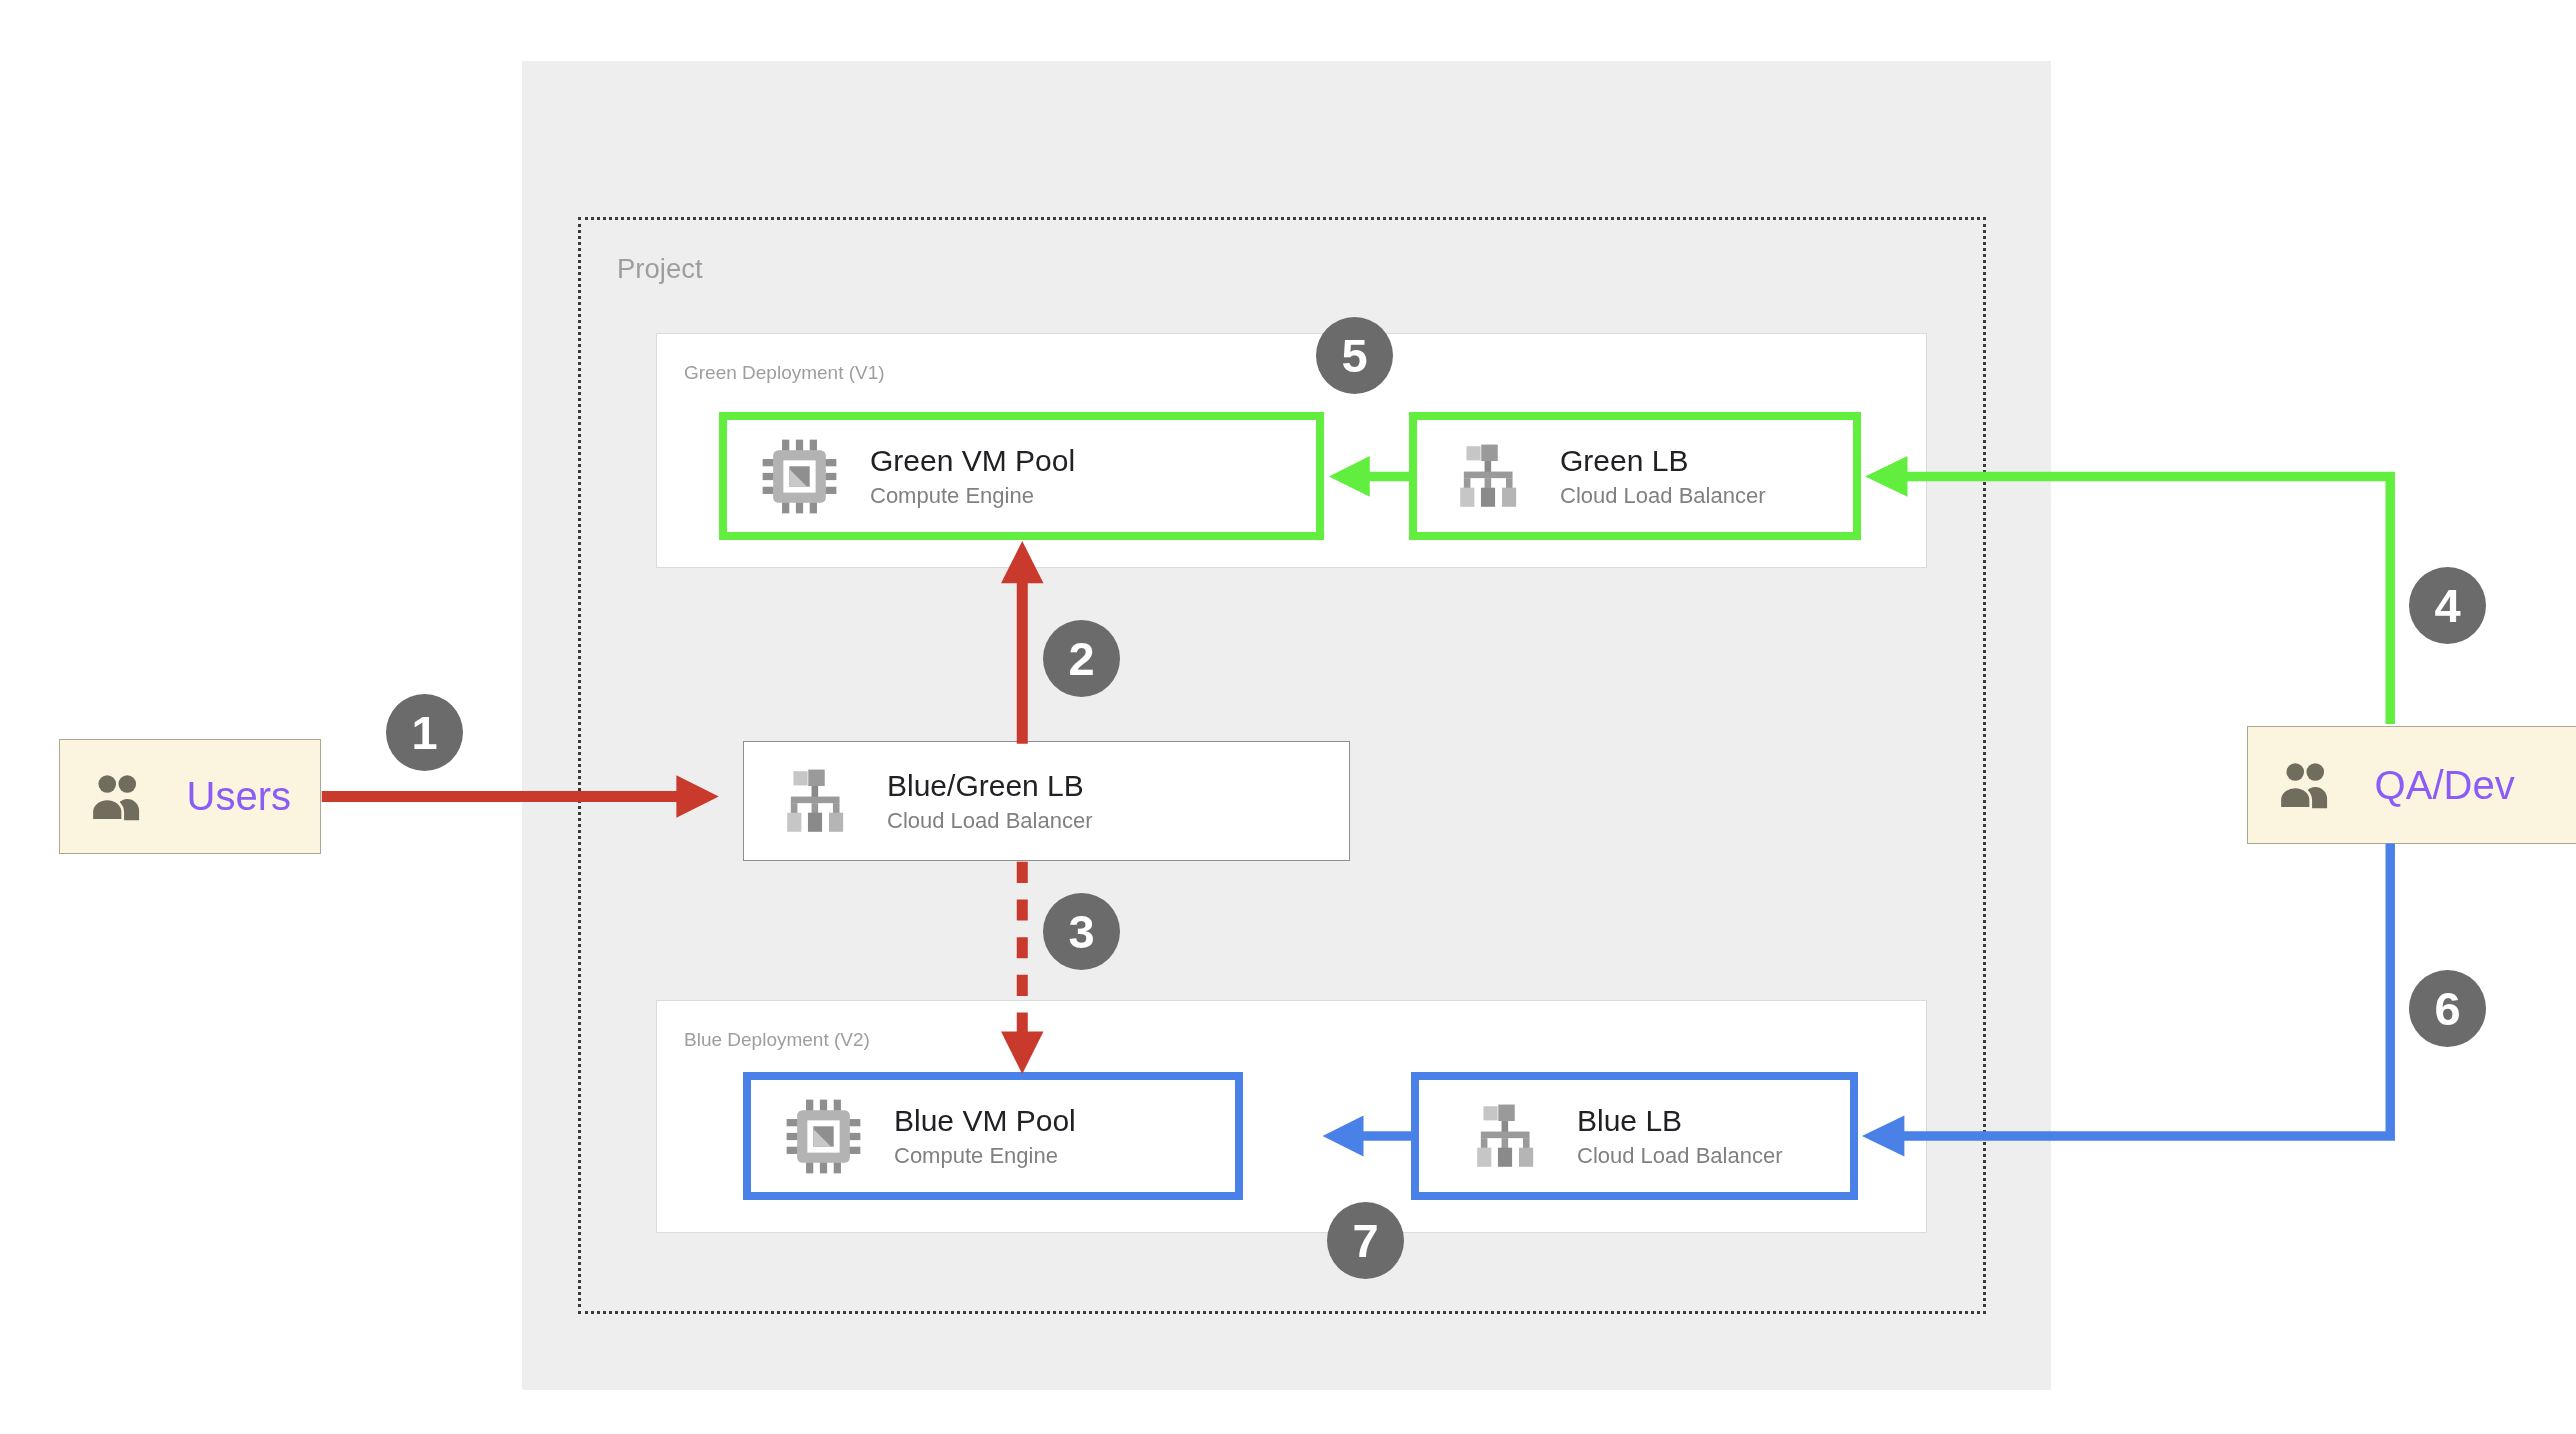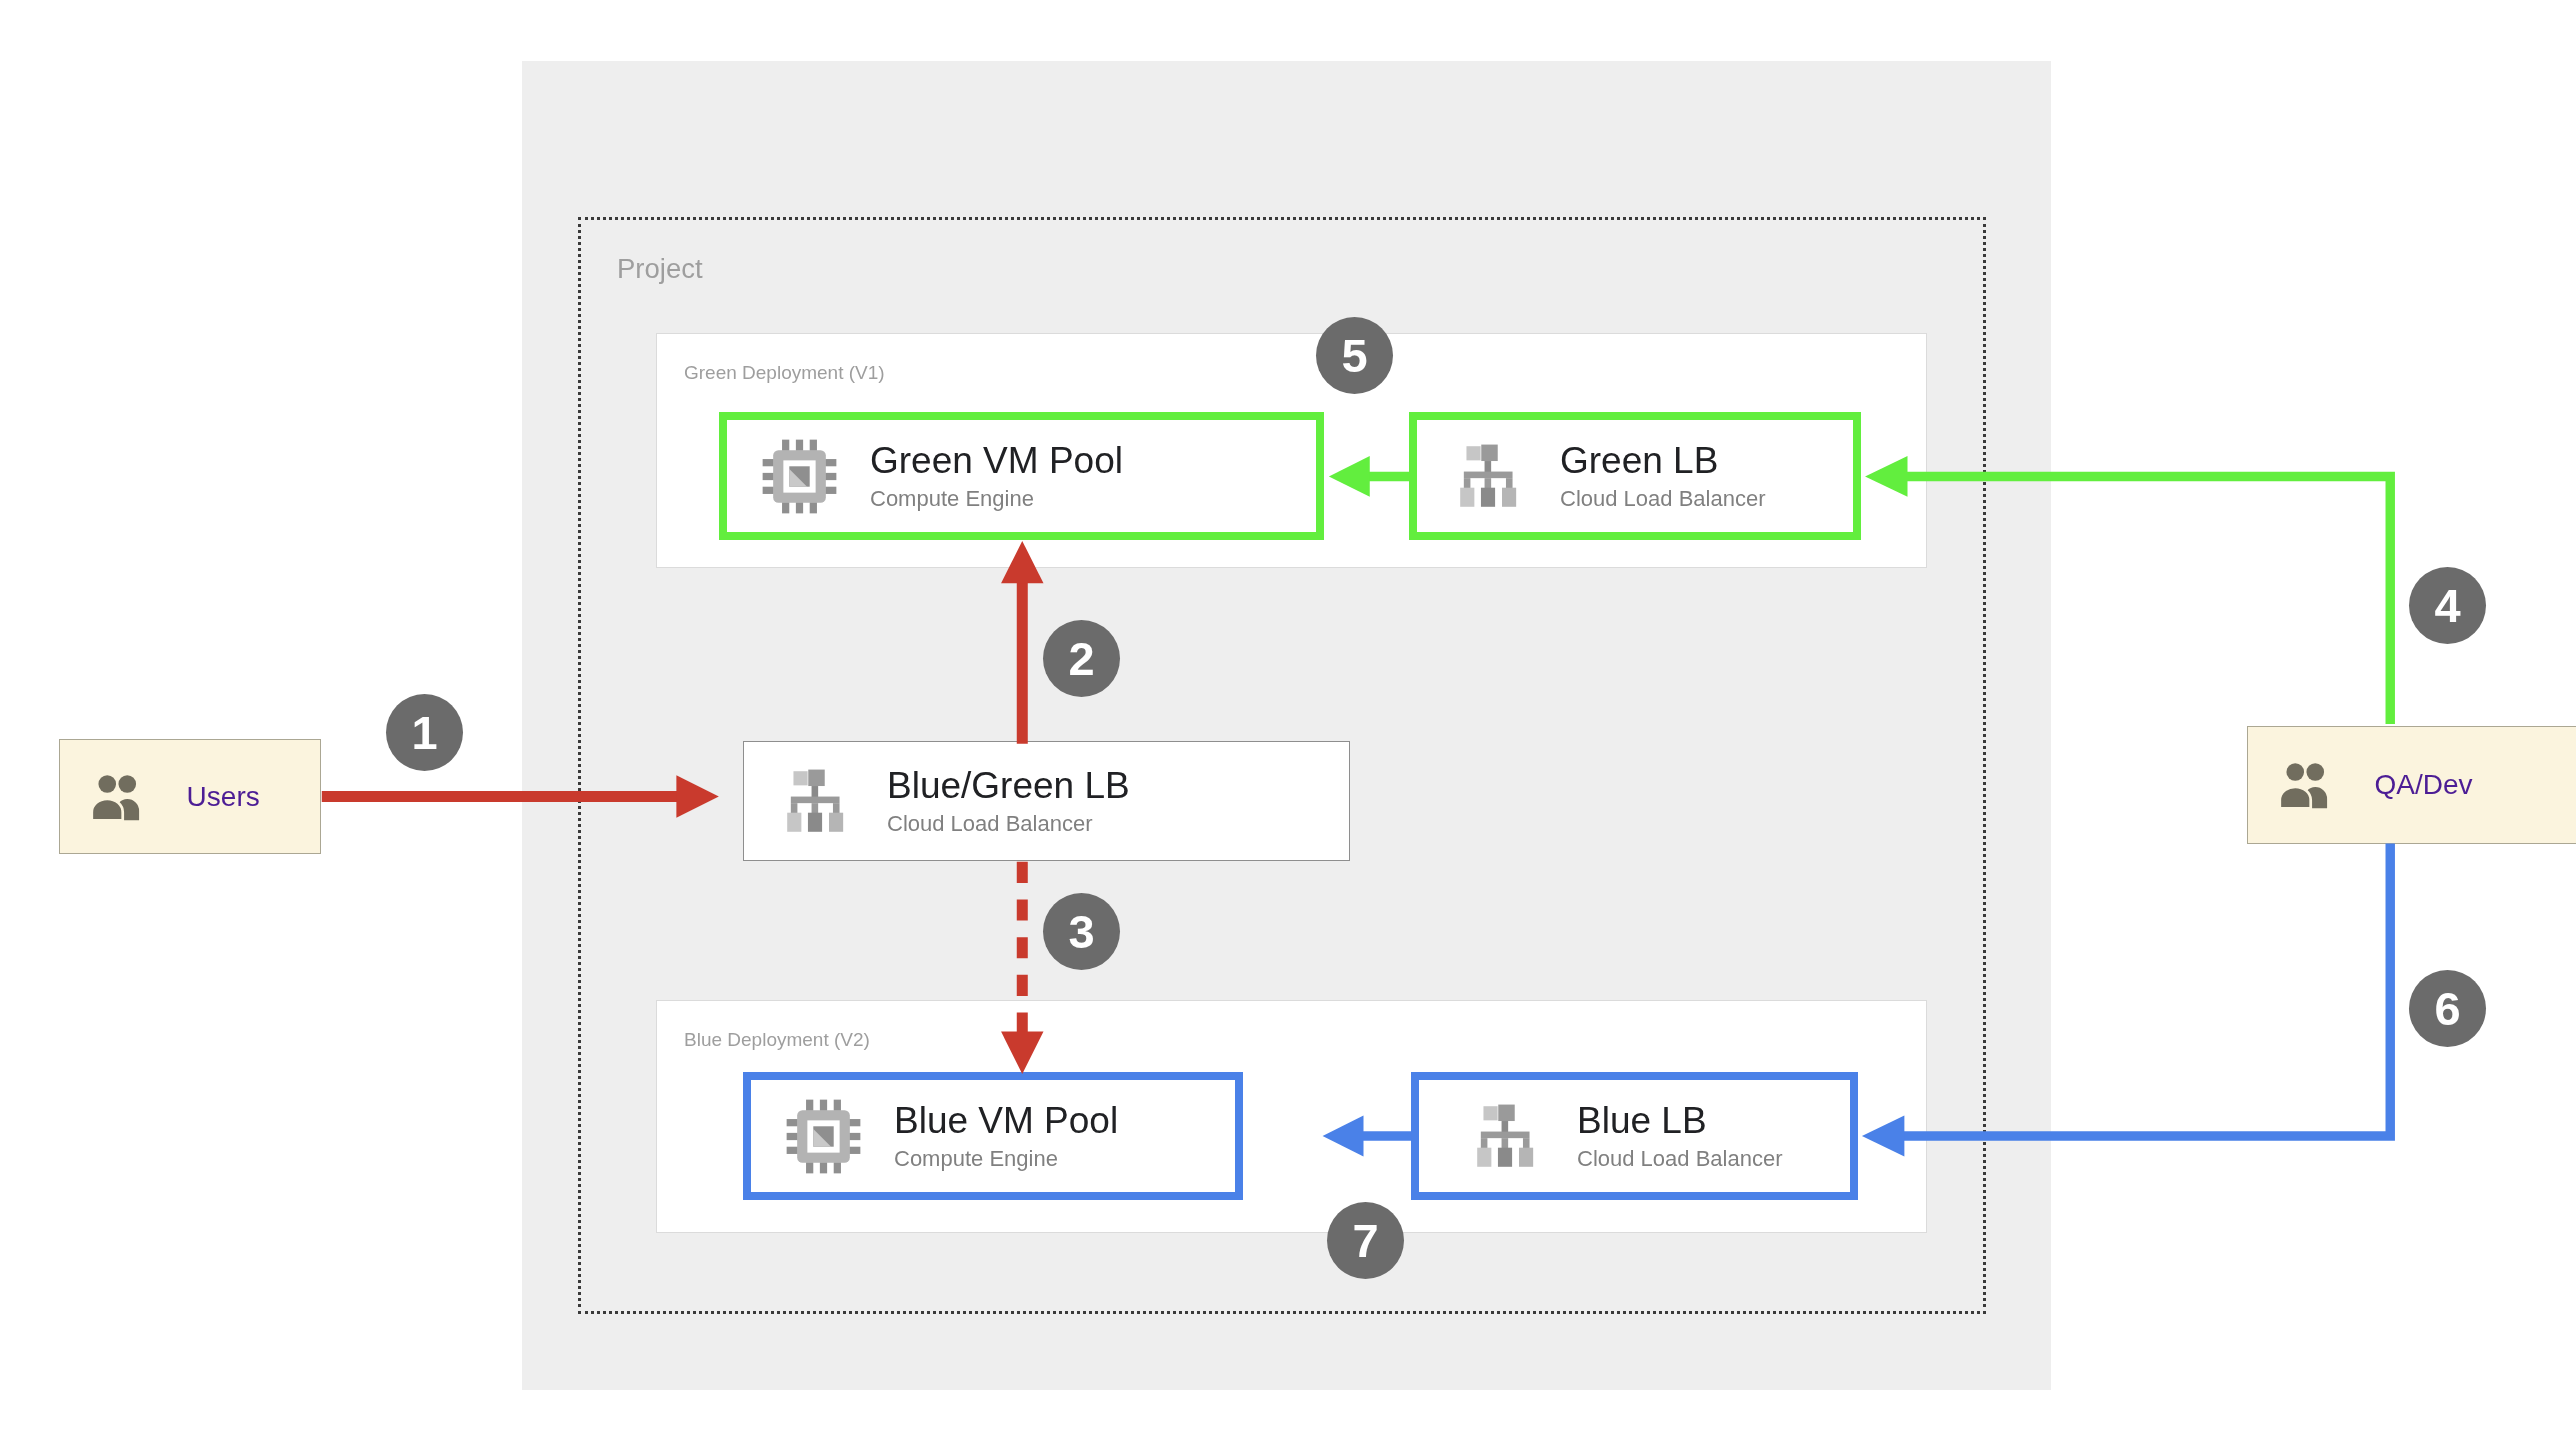--- a/index.html
+++ b/index.html
@@ -38,29 +38,29 @@
   .node.green{border:8.6px solid var(--green);}
   .node.blue {border:8.6px solid var(--blue);}
   .node.gray {border:1.6px solid #8E8E8E;}
   #node-green-vm{left:719px;  top:412px;  width:605px; height:128px;}
   #node-green-lb{left:1409px; top:412px;  width:452px; height:128px;}
   #node-bluegreen-lb{left:720px; top:741px; width:607px; height:120px;margin-left:23px;}
   #node-blue-vm{left:743px;  top:1072px; width:500px; height:128px;}
   #node-blue-lb{left:1411px; top:1072px; width:447px; height:128px;padding-left:15px;}
   .node .node-icon{width:79px; height:79px; margin-left:33px; flex:0 0 auto;}
   .node .node-text{margin-left:31px; display:flex; flex-direction:column; gap:7px;}
-  .node-title{font-size:37px; font-weight:500; color:var(--title_text); white-space:nowrap; line-height:1.05;}
+  .node-title{font-size:30px; font-weight:500; color:var(--title_text); white-space:nowrap; line-height:1.05;}
   .node-sub{font-size:22px; font-weight:400; color:var(--subtle_text); white-space:nowrap; line-height:1.05;}
 
   
   .actor{background:var(--cream); border:1.6px solid #ABA793; display:flex; align-items:center;}
   #actor-users {left:59px;   top:739px; width:262px; height:115px;}
   #actor-qadev {left:2247px; top:726px; width:333px; height:118px;}
   .actor .actor-icon{width:75px; height:52px; margin-left:23.6px; flex:0 0 auto;}
-  .actor .actor-label{margin-left:28px; font-size:28px; color:#4c1d95; white-space:nowrap;}
+  .actor .actor-label{margin-left:28px; font-size:40px; color:#8b5cf6; white-space:nowrap;}
 
   
   .badge{width:77px; height:77px; border-radius:50%; background:var(--badge_gray);
     color:#fff; font-size:47px; font-weight:bold; display:flex; align-items:center; justify-content:center; z-index:6;}
   #badge-1{left:386px;  top:694px;}
   #badge-2{left:1043px; top:620px;}
   #badge-3{left:1043px; top:893px;}
   #badge-4{left:2409px; top:567px;}
   #badge-5{left:1316px; top:317px;}
   #badge-6{left:2409px; top:970px;}

